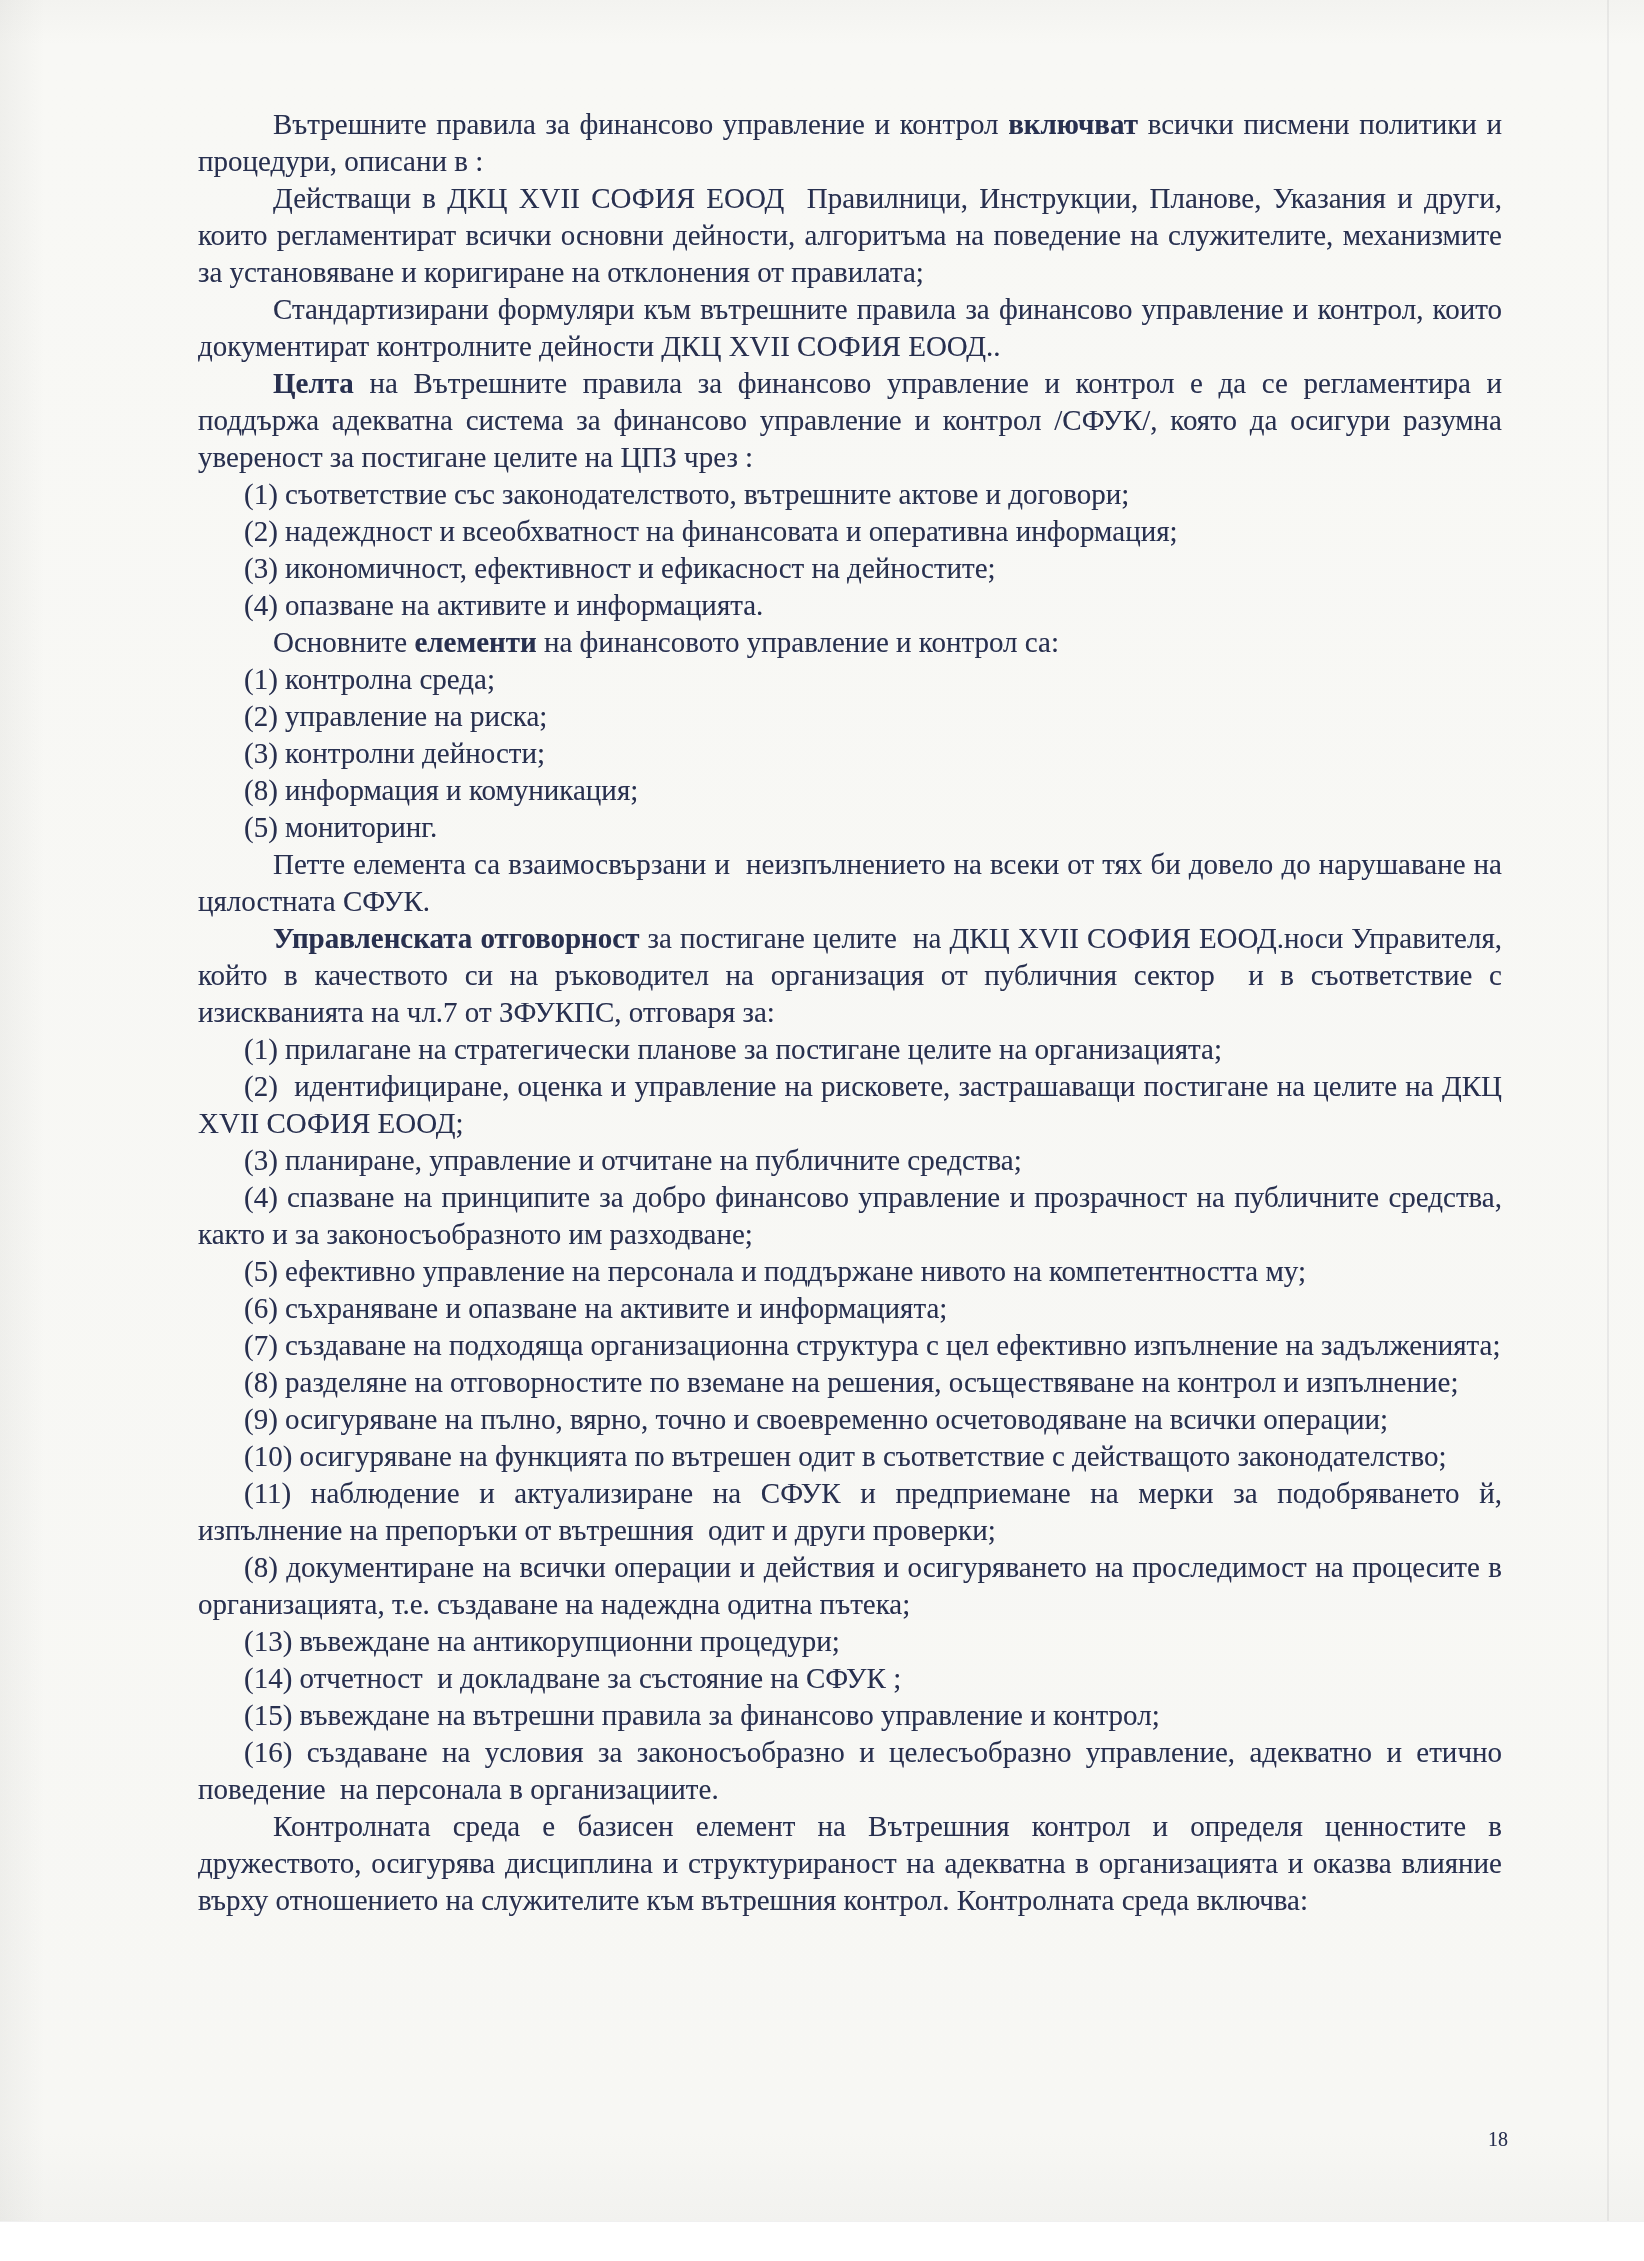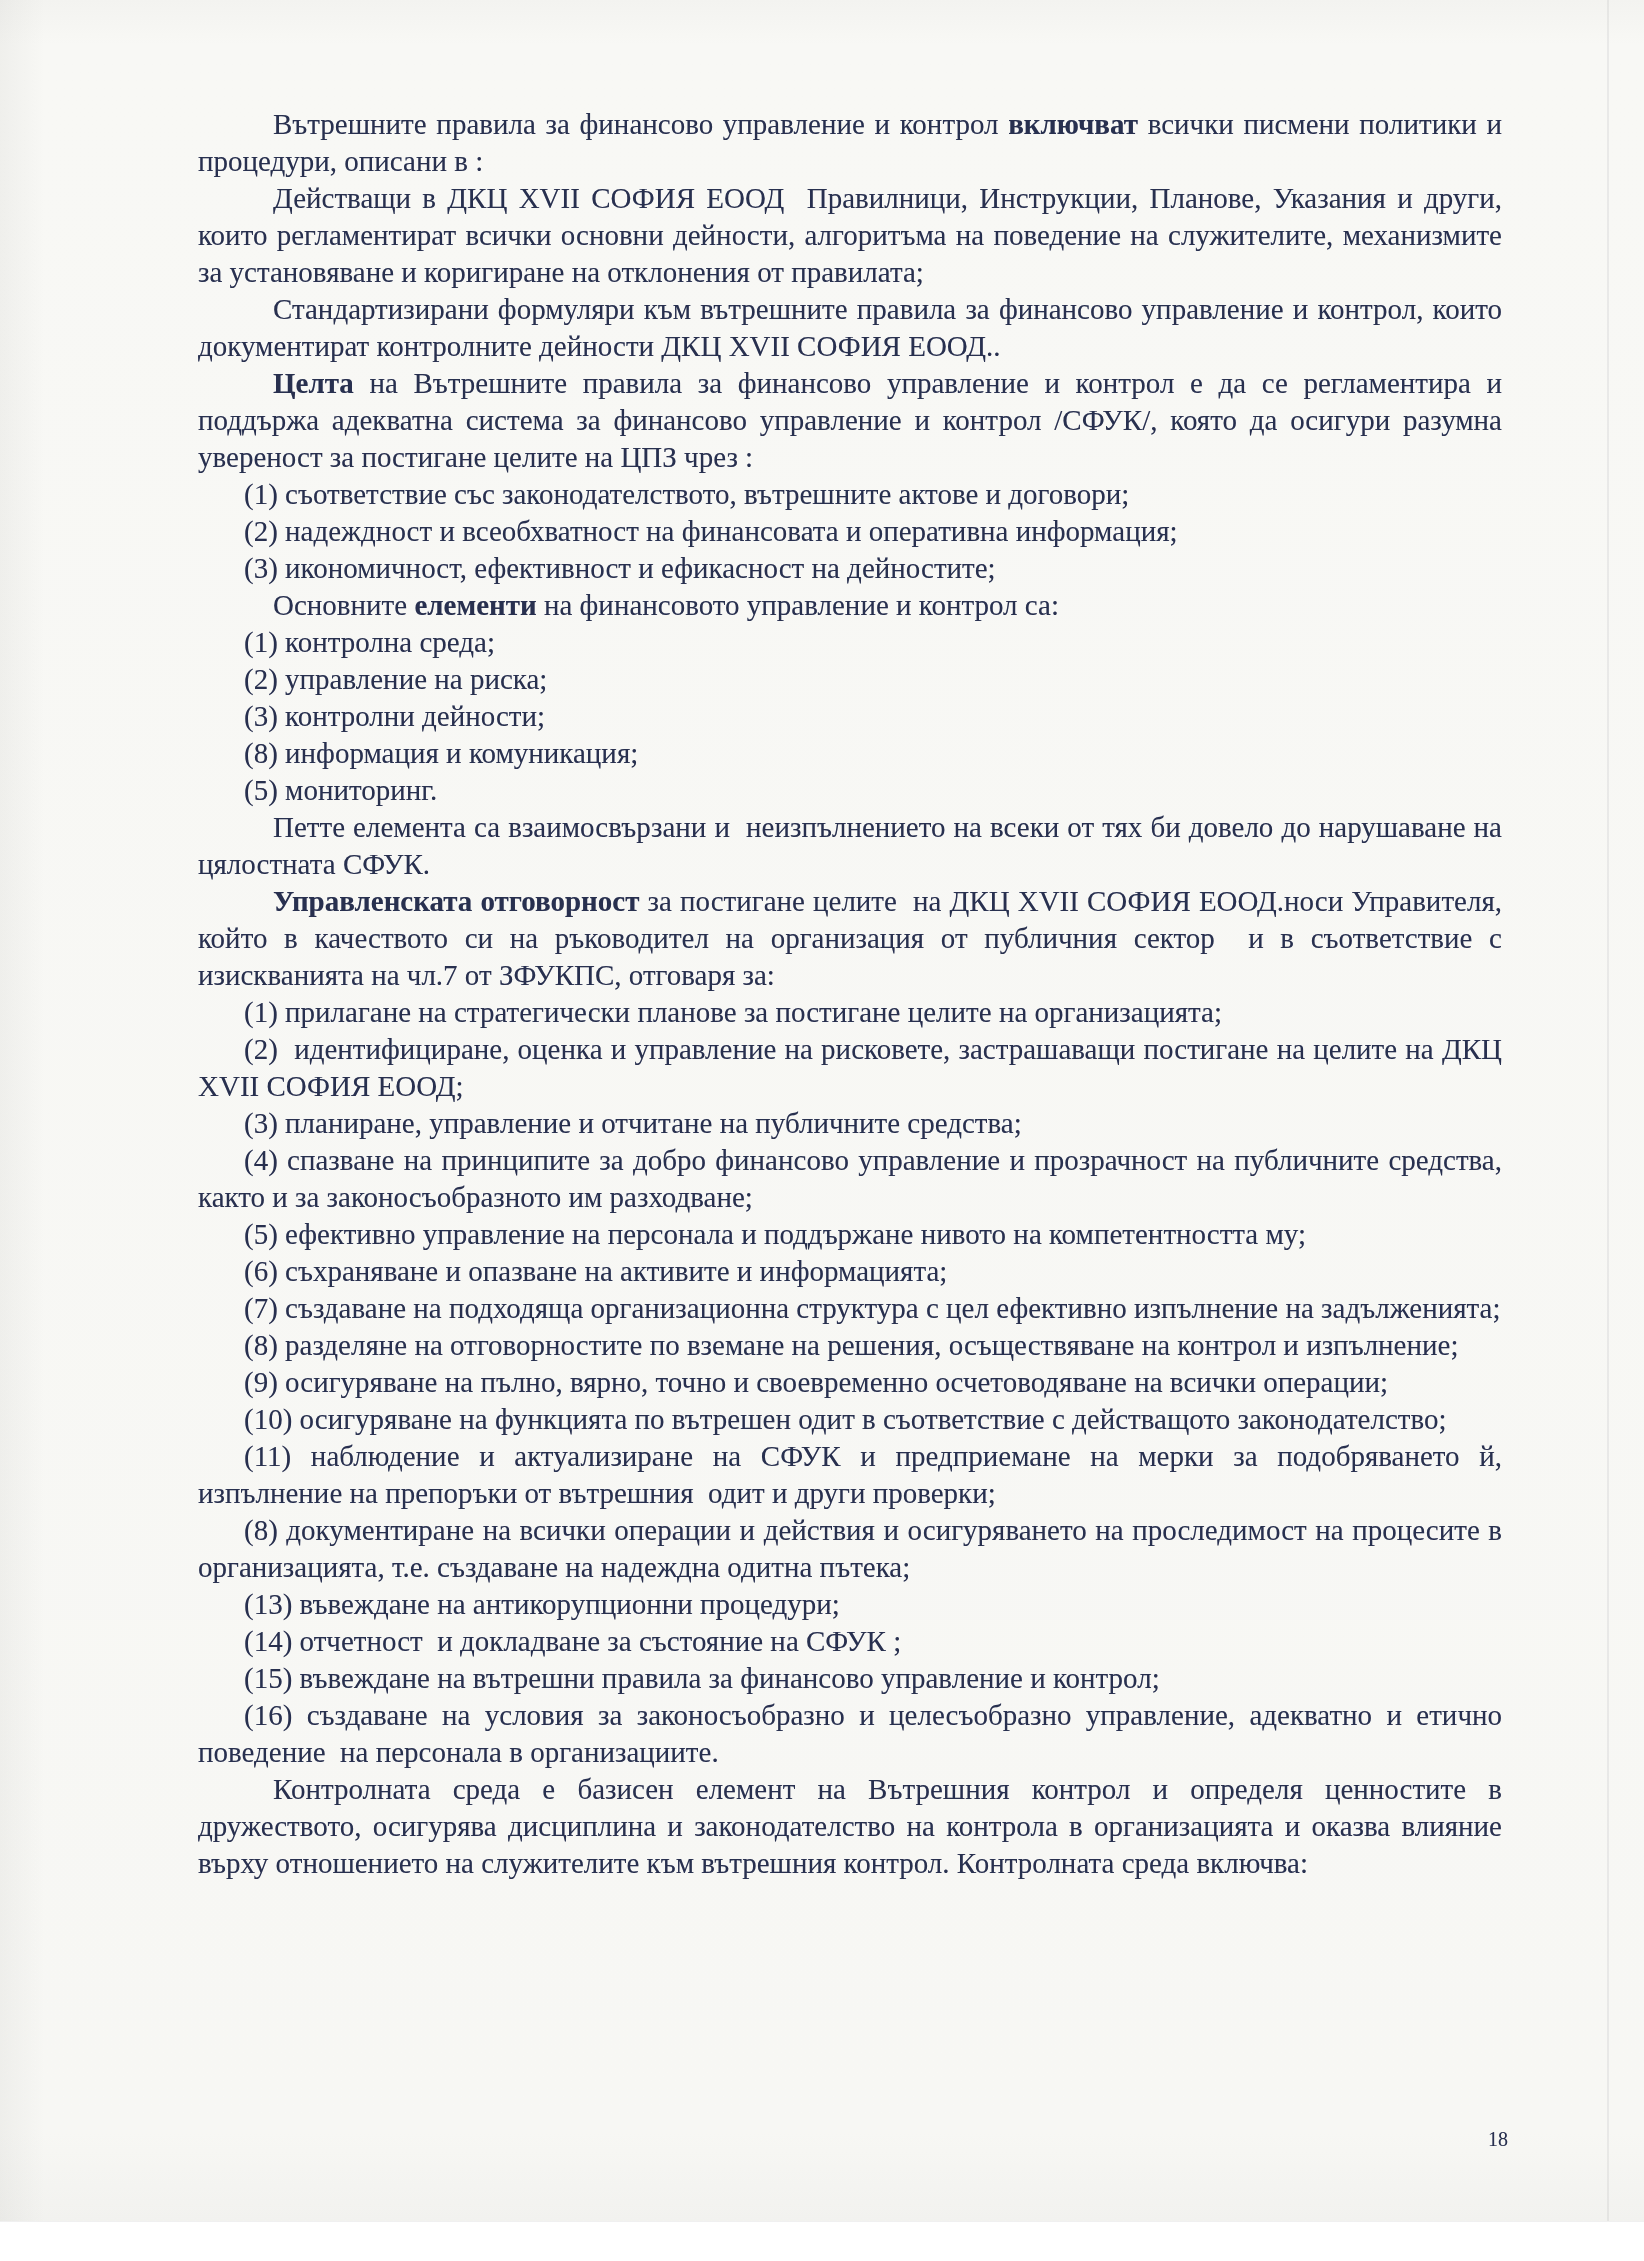--- a/index.html
+++ b/index.html
@@ -81,20 +81,21 @@
     <div class="edge-shade-left"></div>
     <div class="edge-line-right"></div>
     <main class="text-block" id="doc-body">
         <p class="p-indent"><span>Вътрешните правила за финансово управление и контрол </span><b>включват</b><span> всички писмени политики и процедури, описани в&nbsp;:</span></p>
         <p class="p-indent"><span>Действащи в ДКЦ XVII СОФИЯ ЕООД&nbsp; Правилници, Инструкции, Планове, Указания и други, които регламентират всички основни дейности, алгоритъма на поведение на служителите, механизмите за установяване и коригиране на отклонения от правилата;</span></p>
         <p class="p-indent"><span>Стандартизирани формуляри към вътрешните правила за финансово управление и контрол, които документират контролните дейности ДКЦ XVII СОФИЯ ЕООД..</span></p>
         <p class="p-indent"><b>Целта</b><span> на Вътрешните правила за финансово управление и контрол е да се регламентира и поддържа адекватна система за финансово управление и контрол /СФУК/, която да осигури разумна увереност за постигане целите на ЦПЗ чрез&nbsp;:</span></p>
         <p class="p-list"><span>(1) съответствие със законодателството, вътрешните актове и договори;</span></p>
         <p class="p-list"><span>(2) надеждност и всеобхватност на финансовата и оперативна информация;</span></p>
         <p class="p-list"><span>(3) икономичност, ефективност и ефикасност на дейностите;</span></p>
+        <p class="p-list"><span>(4) опазване на активите и информацията.</span></p>
         <p class="p-indent"><span>Основните </span><b>елементи</b><span> на финансовото управление и контрол са:</span></p>
         <p class="p-list"><span>(1) контролна среда;</span></p>
         <p class="p-list"><span>(2) управление на риска;</span></p>
         <p class="p-list"><span>(3) контролни дейности;</span></p>
         <p class="p-list"><span>(8) информация и комуникация;</span></p>
         <p class="p-list"><span>(5) мониторинг.</span></p>
         <p class="p-indent"><span>Петте елемента са взаимосвързани и&nbsp; неизпълнението на всеки от тях би довело до нарушаване на цялостната СФУК.</span></p>
         <p class="p-indent"><b>Управленската отговорност</b><span> за постигане целите&nbsp; на ДКЦ XVII СОФИЯ ЕООД.носи Управителя, който в качеството си на ръководител на организация от публичния сектор&nbsp; и в съответствие с изискванията на чл.7 от ЗФУКПС, отговаря за:</span></p>
         <p class="p-list"><span>(1) прилагане на стратегически планове за постигане целите на организацията;</span></p>
         <p class="p-list"><span>(2)&nbsp; идентифициране, оценка и управление на рисковете, застрашаващи постигане на целите на ДКЦ XVII СОФИЯ ЕООД;</span></p>
@@ -105,19 +106,19 @@
         <p class="p-list"><span>(7) създаване на подходяща организационна структура с цел ефективно изпълнение на задълженията;</span></p>
         <p class="p-list"><span>(8) разделяне на отговорностите по вземане на решения, осъществяване на контрол и изпълнение;</span></p>
         <p class="p-list"><span>(9) осигуряване на пълно, вярно, точно и своевременно осчетоводяване на всички операции;</span></p>
         <p class="p-list"><span>(10) осигуряване на функцията по вътрешен одит в съответствие с действащото законодателство;</span></p>
         <p class="p-list"><span>(11) наблюдение и актуализиране на СФУК и предприемане на мерки за подобряването й, изпълнение на препоръки от вътрешния&nbsp; одит и други проверки;</span></p>
         <p class="p-list"><span>(8) документиране на всички операции и действия и осигуряването на проследимост на процесите в организацията, т.е. създаване на надеждна одитна пътека;</span></p>
         <p class="p-list"><span>(13) въвеждане на антикорупционни процедури;</span></p>
         <p class="p-list"><span>(14) отчетност&nbsp; и докладване за състояние на СФУК&nbsp;;</span></p>
         <p class="p-list"><span>(15) въвеждане на вътрешни правила за финансово управление и контрол;</span></p>
         <p class="p-list"><span>(16) създаване на условия за законосъобразно и целесъобразно управление, адекватно и етично поведение&nbsp; на персонала в организациите.</span></p>
-        <p class="p-indent"><span>Контролната среда е базисен елемент на Вътрешния контрол и определя ценностите в дружеството, осигурява дисциплина и законодателство на контрола в организацията и оказва влияние върху отношението на служителите към вътрешния контрол. Контролната среда включва:</span></p>
+        <p class="p-indent"><span>Контролната среда е базисен елемент на Вътрешния контрол и определя ценностите в дружеството, осигурява дисциплина и структурираност на адекватна в организацията и оказва влияние върху отношението на служителите към вътрешния контрол. Контролната среда включва:</span></p>
       </main>
     <div class="page-number">18</div>
   </div>
   <div class="bottom-strip"></div>
 </div>
 
 
 </body></html>

